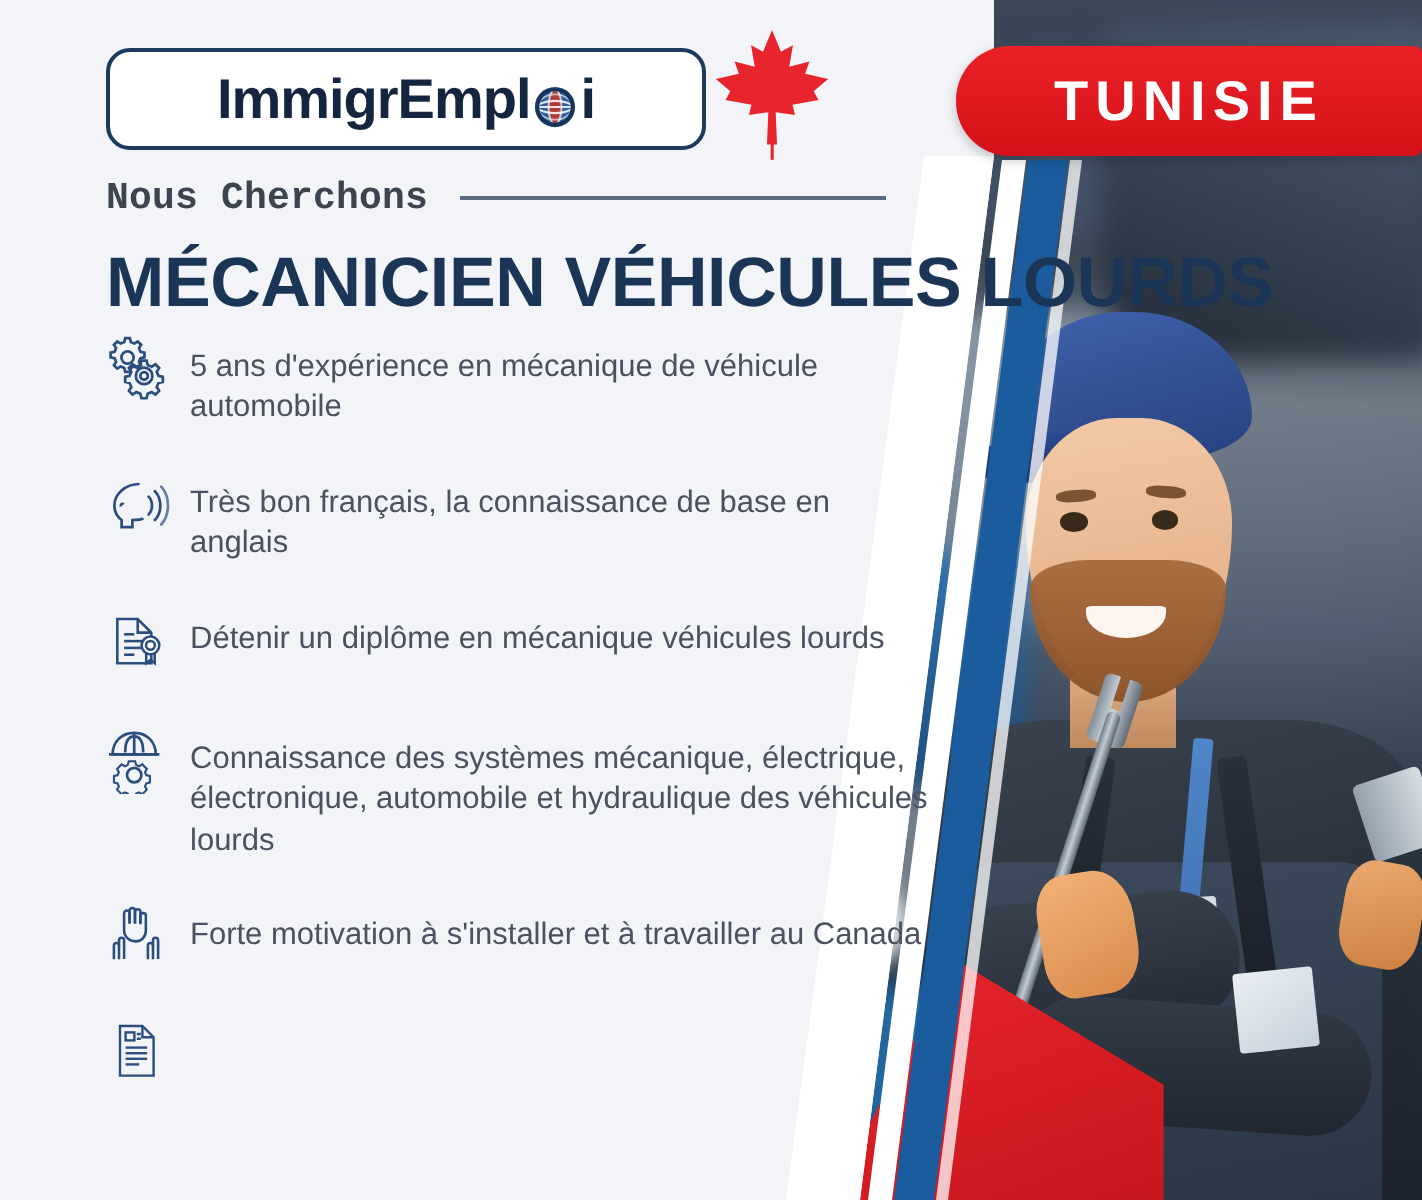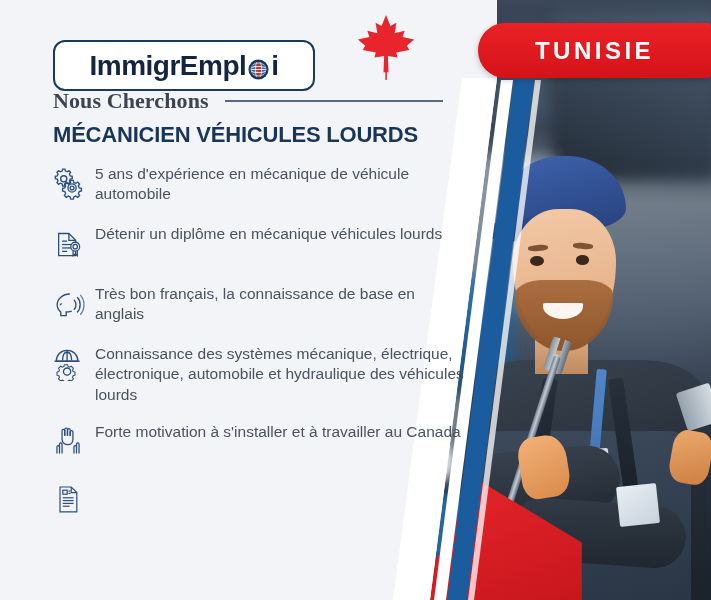--- a/index.html
+++ b/index.html
@@ -228,35 +228,35 @@
     position: absolute;
     top: 23px; left: 478px;
     width: 233px; height: 55px;
     background: linear-gradient(180deg,#ea2127,#d51219);
     border-radius: 27px 4px 4px 27px;
     box-shadow: 0 2px 6px rgba(0,0,0,.22);
     display: flex; align-items: center; justify-content: center;
   }
   .tunisie-text {
     color: #ffffff;
-    font-size: 24px;
+    font-size: 28px;
     font-weight: 700;
     letter-spacing: 3.5px;
     font-family: "Liberation Sans", sans-serif;
   }
 
   
   .logo-box {
     position: absolute;
     top: 24px; left: 53px;
-    width: 262px; height: 51px;
+    width: 300px; height: 51px;
     border: 2.5px solid #1b3a5c;
     border-radius: 12px;
     background: #ffffff;
-    display: flex; align-items: center; justify-content: center; margin-top: 16px;
+    display: flex; align-items: center; justify-content: center;
   }
   .logo-text {
     font-size: 28px;
     font-weight: 700;
     color: #14263f;
     letter-spacing: -.5px;
     display: flex; align-items: center;
     font-family: "Liberation Sans", sans-serif;
   }
   .globe-o {
@@ -271,37 +271,37 @@
   .maple { position: absolute; top: 12px; left: 355px; width: 62px; height: 70px; }
 
   
   .nous-row {
     position: absolute;
     top: 88px; left: 53px;
     display: flex; align-items: center;
     width: 390px;
   }
   .nous-text {
-    font-size: 22px;
+    font-size: 19px;
     font-weight: 700;
     color: #3c4450;
     letter-spacing: .1px;
     white-space: nowrap;
-    font-family: Liberation Serif, serif;
+    font-family: Liberation Mono, monospace;
   }
   .nous-rule {
     flex: 1;
     height: 2px;
     background: #5a6a80;
     margin-left: 16px;
   }
   .job-title {
     position: absolute;
     top: 122px; left: 53px;
-    font-size: 22px;
+    font-size: 35px;
     font-weight: 700;
     color: #1b3557;
     letter-spacing: -.2px;
     white-space: nowrap;
     font-family: "Liberation Sans", sans-serif;
     text-align: right;
   }
 
   
   .req-list {
@@ -320,20 +320,21 @@
     display: flex; align-items: flex-start; justify-content: center;
     padding-top: 2px;
   }
   .req-text {
     font-size: 15.5px;
     line-height: 1.32;
     color: #4a5260;
     padding-left: 7px;
     padding-top: 1px;
     font-family: "Liberation Sans", sans-serif;
+    margin-top: 10px;
   }
 </style>
 </head>
 <body>
 
 <div class="poster">
 
   <div class="bg-bands"></div>
 
   <div class="photo-panel">
@@ -441,46 +442,46 @@
           <path d="M23 17 l2.9 0 .56 2.45 2.25.95 2.1-1.35 2.05 2.05 -1.35 2.1 .95 2.25 2.45 .56 0 2.9 -2.45 .56 -.95 2.25 1.35 2.1 -2.05 2.05 -2.1-1.35 -2.25 .95 -.56 2.45 -2.9 0 -.56-2.45 -2.25-.95 -2.1 1.35 -2.05-2.05 1.35-2.1 -.95-2.25 -2.45-.56 0-2.9 2.45-.56 .95-2.25 -1.35-2.1 2.05-2.05 2.1 1.35 2.25-.95 Z"></path>
           <circle cx="24.5" cy="25.5" r="4.6"></circle>
           <circle cx="24.5" cy="25.5" r="2.1"></circle>
         </svg>
       </div>
       <div class="req-text">5 ans d'expérience en mécanique de véhicule automobile</div>
     </div>
 
     <div class="req-item">
       <div class="req-icon">
+        <svg viewBox="0 0 40 40" width="36" height="36" fill="none" stroke="#2b4e7e" stroke-width="1.5">
+          <path d="M22 10 C14 10 8 15.5 8 22 C8 25.5 10 28.5 12 30 L12 34 L18 34 L18 30 C20 30 23 30 24 29"></path>
+          <path d="M11.5 22.5 C11.5 21 12.5 20.5 13 21.5"></path>
+          <path d="M27 17 C29.5 19.5 29.5 24.5 27 27" stroke-linecap="round"></path>
+          <path d="M30.5 14 C34.5 18 34.5 26 30.5 30" stroke-linecap="round"></path>
+          <path d="M34 11.5 C39 17 39 27 34 32.5" stroke-linecap="round" opacity=".7"></path>
+        </svg>
+      </div>
+      <div class="req-text">Très bon français, la connaissance de base en anglais</div>
+    </div>
+
+    <div class="req-item">
+      <div class="req-icon">
         <svg viewBox="0 0 40 40" width="34" height="34" fill="none" stroke="#2b4e7e" stroke-width="1.5">
           <path d="M9 10 l0 26 20 0 0-18 -8-8 Z"></path>
           <path d="M21 10 l0 8 8 0"></path>
           <line x1="13" y1="19" x2="19" y2="19"></line>
           <line x1="13" y1="23" x2="24" y2="23"></line>
           <line x1="13" y1="27" x2="24" y2="27"></line>
           <line x1="13" y1="31" x2="19" y2="31"></line>
           <circle cx="28.5" cy="25.5" r="5.2" fill="#ffffff"></circle>
           <circle cx="28.5" cy="25.5" r="2.6"></circle>
           <path d="M26 30 l0 6 2.5-2 2.5 2 0-6"></path>
         </svg>
       </div>
       <div class="req-text">Détenir un diplôme en mécanique véhicules lourds</div>
-    </div>
-
-    <div class="req-item">
-      <div class="req-icon">
-        <svg viewBox="0 0 40 40" width="36" height="36" fill="none" stroke="#2b4e7e" stroke-width="1.5">
-          <path d="M22 10 C14 10 8 15.5 8 22 C8 25.5 10 28.5 12 30 L12 34 L18 34 L18 30 C20 30 23 30 24 29"></path>
-          <path d="M11.5 22.5 C11.5 21 12.5 20.5 13 21.5"></path>
-          <path d="M27 17 C29.5 19.5 29.5 24.5 27 27" stroke-linecap="round"></path>
-          <path d="M30.5 14 C34.5 18 34.5 26 30.5 30" stroke-linecap="round"></path>
-          <path d="M34 11.5 C39 17 39 27 34 32.5" stroke-linecap="round" opacity=".7"></path>
-        </svg>
-      </div>
-      <div class="req-text">Très bon français, la connaissance de base en anglais</div>
     </div>
 
     <div class="req-item">
       <div class="req-icon">
         <svg viewBox="0 0 40 40" width="36" height="36" fill="none" stroke="#2b4e7e" stroke-width="1.5">
           <path d="M7 18 C7 11 12 6 19 6 C26 6 31 11 31 18 Z"></path>
           <line x1="5" y1="18" x2="33" y2="18"></line>
           <line x1="19" y1="6" x2="19" y2="18"></line>
           <path d="M14 17 C14 11 16 8 19 8 C22 8 24 11 24 17"></path>
           <path d="M16.5 21 l4.5 0 .75 2.6 2.1 .9 2.3-1.3 3.2 3.2 -1.3 2.3 .9 2.1 2.6 .75 0 4.5 -2.6 .75 -.9 2.1 1.3 2.3 -3.2 3.2 -2.3-1.3 -2.1 .9 -.75 2.6 -4.5 0 -.75-2.6 -2.1-.9 -2.3 1.3 -3.2-3.2 1.3-2.3 -.9-2.1 -2.6-.75 0-4.5 2.6-.75 .9-2.1 -1.3-2.3 3.2-3.2 2.3 1.3 2.1-.9 Z" transform="scale(0.78) translate(4,7)"></path>

